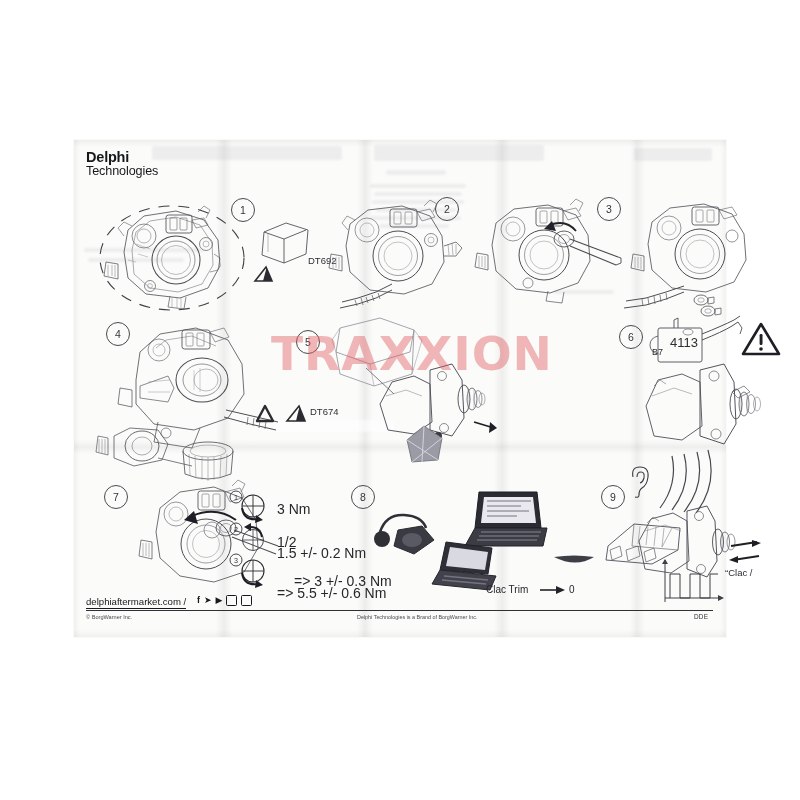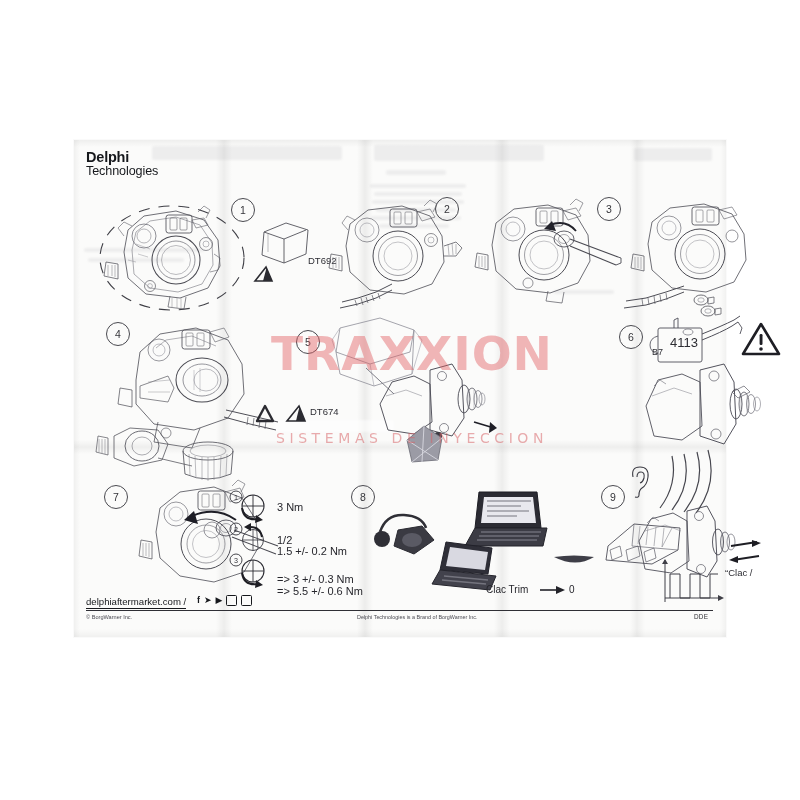--- a/index.html
+++ b/index.html
@@ -37,21 +37,21 @@
         display:flex;align-items:center;justify-content:center;font-size:10.5px;color:#35353a;background:transparent;}
 
   
   .dw{position:absolute;}
   .dw svg{display:block;overflow:visible;}
   .dw svg *{vector-effect:non-scaling-stroke;}
 
   
   .lab{position:absolute;font-size:9.5px;color:#2d2d33;white-space:nowrap;}
   .lab-sm{position:absolute;font-size:8.4px;color:#2d2d33;white-space:nowrap;}
-  .spec{position:absolute;font-size:11px;color:#26262c;white-space:nowrap;line-height:1.42;}
+  .spec{position:absolute;font-size:14px;color:#26262c;white-space:nowrap;line-height:1.42;}
 
   
   #footRule{position:absolute;left:12px;top:470px;width:627px;height:1.4px;background:#2f2f35;}
   #footLink{position:absolute;left:12px;top:456px;font-size:9.6px;color:#16181c;border-bottom:1px solid #16181c;padding-bottom:1px;}
   #footSoc{position:absolute;left:123px;top:455px;display:flex;gap:4px;align-items:center;}
   .soc{font-size:9px;color:#16181c;line-height:1;}
   .socbox{width:9px;height:9px;border:1.1px solid #16181c;border-radius:1.5px;display:inline-block;}
   #footCopy{position:absolute;left:12px;top:474px;font-size:5.6px;color:#4a4a52;}
   #footBrand{position:absolute;left:283px;top:474px;font-size:5.4px;color:#4a4a52;}
   #footCode{position:absolute;left:620px;top:473px;font-size:6.4px;color:#2f2f35;letter-spacing:0.2px;}
@@ -461,21 +461,21 @@
       <svg width="44" height="34" viewBox="0 0 44 34">
         <circle cx="10" cy="6" r="6" fill="none" stroke="#33333a" stroke-width="0.9"></circle>
         <text x="10" y="9.3" font-size="7.2" fill="#33333a" text-anchor="middle" font-family="Liberation Sans, sans-serif">3</text>
         <circle cx="27" cy="17" r="11" fill="none" stroke="#2b2b32" stroke-width="1.1"></circle>
         <path d="M27 6 L27 28 M16 17 L38 17" stroke="#2b2b32" stroke-width="0.9"></path>
         <path d="M16 19 Q18 32 32 30" stroke="#1e1e24" stroke-width="2" fill="none"></path>
         <path d="M30 26 L37 31 L29 34 Z" fill="#1e1e24" stroke="none"></path>
       </svg>
     </div>
     <div class="spec" style="left:203px;top:404px;">1.5 +/- 0.2 Nm</div>
-    <div class="spec" style="left:203px;top:432px;">=&gt; 3 +/- 0.3 Nm</div>
+    <div class="spec" style="left:220px;top:432px;">=&gt; 3 +/- 0.3 Nm</div>
     <div class="spec" style="left:203px;top:444px;">=&gt; 5.5 +/- 0.6 Nm</div>
 
     <div class="step" style="left:277px;top:345px;">8</div>
 
     <div class="dw" style="left:300px;top:372px;">
       <svg width="72" height="50" viewBox="0 0 72 50">
         <path d="M6 20 Q12 2 30 3 Q48 4 52 16" fill="none" stroke="#2f2f36" stroke-width="2.6"></path>
         <ellipse cx="8" cy="27" rx="8" ry="8" fill="#2f2f36"></ellipse>
         <path d="M24 18 L48 14 L60 28 L40 42 L20 34 Z" fill="#3a3a42" stroke="#2a2a31" stroke-width="1"></path>
         <ellipse cx="38" cy="28" rx="10" ry="7" fill="#5a5a64"></ellipse>
@@ -596,16 +596,15 @@
       <span class="socbox"></span>
     </div>
     <div id="footRule"></div>
     <div id="footCopy">© BorgWarner Inc.</div>
     <div id="footBrand">Delphi Technologies is a Brand of BorgWarner Inc.</div>
     <div id="footCode">DDE</div>
   </div>
 
   <div id="wm">
     <div id="wmMain">TRAXXION</div>
-    <div id="wmTag">SISTEMAS DE INYECCION</div>
   </div>
 
 </div>
 
 </body></html>

